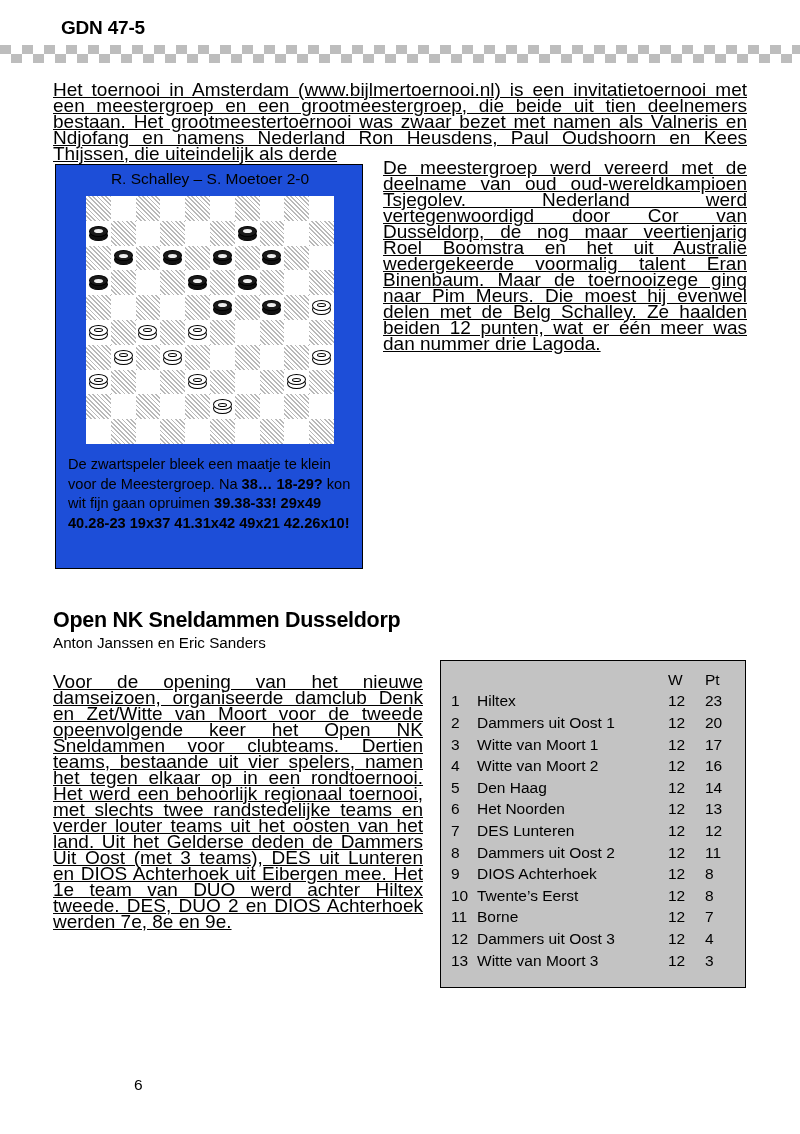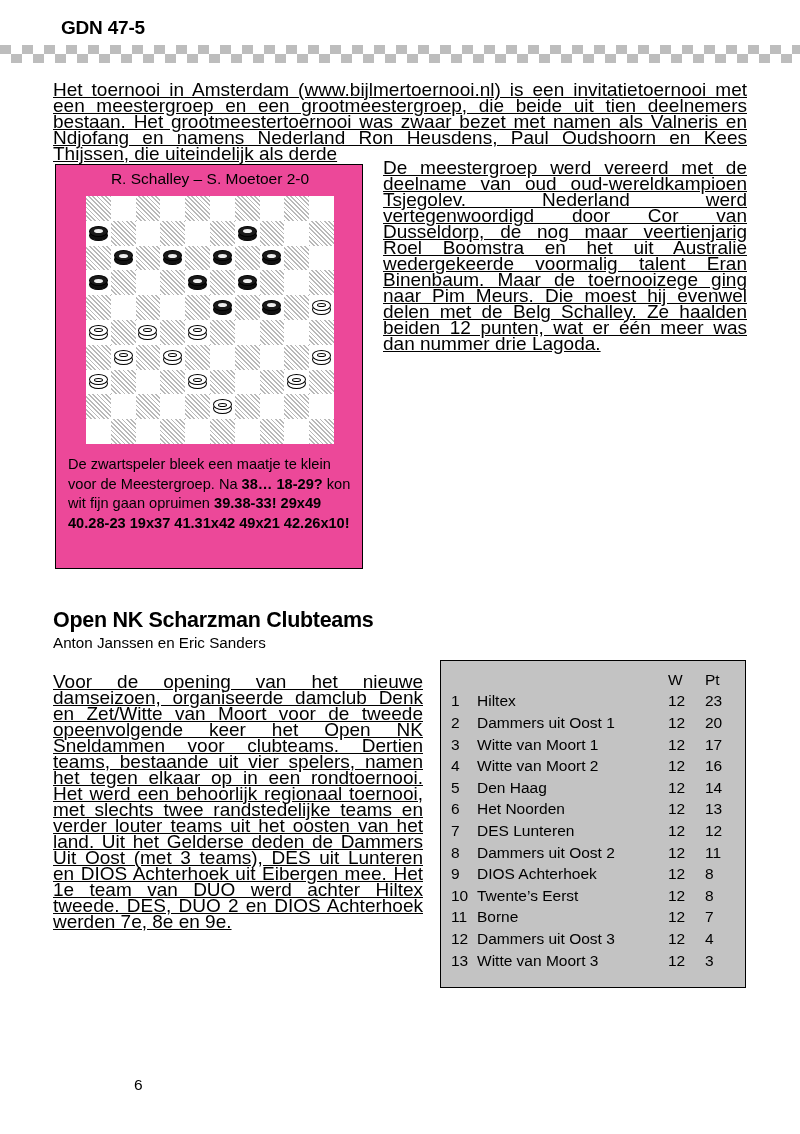--- a/index.html
+++ b/index.html
@@ -80,21 +80,21 @@
   #right-col p { margin: 0; }
   #right-col p + p { margin-top: 17px; }
 
   
   .diagram-panel {
     position: absolute;
     left: 55px;
     top: 164px;
     width: 308px;
     height: 405px;
-    background: #ec4899;
+    background: #1d4ed8;
     border: 1.5px solid #000000;
     box-sizing: border-box;
   }
   .diagram-caption {
     position: absolute;
     left: 0;
     top: 5px;
     width: 308px;
     text-align: center;
     font-size: 15.5px;
@@ -481,21 +481,21 @@
       </div>
     <div class="diagram-note">
       <span>De zwartspeler bleek een maatje te klein voor de Meestergroep. Na </span><b>38… 18-29?</b><span> kon wit fijn gaan opruimen </span><b>39.38-33! 29x49 40.28-23 19x37 41.31x42 49x21 42.26x10!</b>
     </div>
   </div>
 
   <div id="right-col" class="body-text">
     <p>De meestergroep werd vereerd met de deelname van oud oud-wereldkampioen Tsjegolev. Nederland werd vertegenwoordigd door Cor van Dusseldorp, de nog maar veertienjarig Roel Boomstra en het uit Australie wedergekeerde voormalig talent Eran Binenbaum. Maar de toernooizege ging naar Pim Meurs. Die moest hij evenwel delen met de Belg Schalley. Ze haalden beiden 12 punten, wat er één meer was dan nummer drie Lagoda.</p>
   </div>
 
-  <div class="section-title">Open NK Scharzman Clubteams</div>
+  <div class="section-title">Open NK Sneldammen Dusseldorp</div>
   <div class="section-byline">Anton Janssen en Eric Sanders</div>
   <div id="lower-para" class="body-text">Voor de opening van het nieuwe damseizoen, organiseerde damclub Denk en Zet/Witte van Moort voor de tweede opeenvolgende keer het Open NK Sneldammen voor clubteams. Dertien teams, bestaande uit vier spelers, namen het tegen elkaar op in een rondtoernooi. Het werd een behoorlijk regionaal toernooi, met slechts twee randstedelijke teams en verder louter teams uit het oosten van het land. Uit het Gelderse deden de Dammers Uit Oost (met 3 teams), DES uit Lunteren en DIOS Achterhoek uit Eibergen mee. Het 1e team van DUO werd achter Hiltex tweede. DES, DUO 2 en DIOS Achterhoek werden 7e, 8e en 9e.</div>
 
   <div class="standings">
     <table>
       <thead>
         <tr>
           <th class="col-rank"></th>
           <th class="col-team"></th>
           <th class="col-w">W</th>

